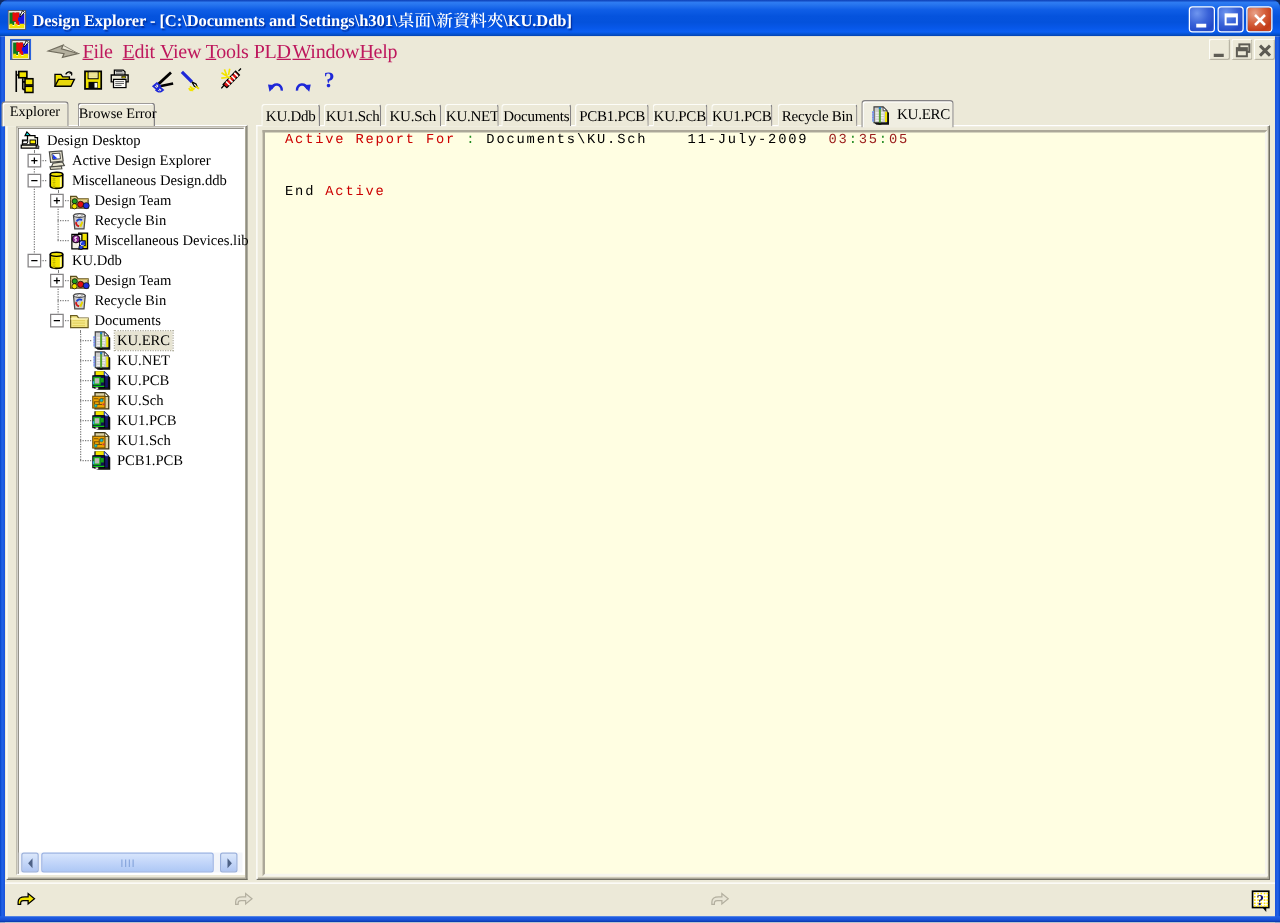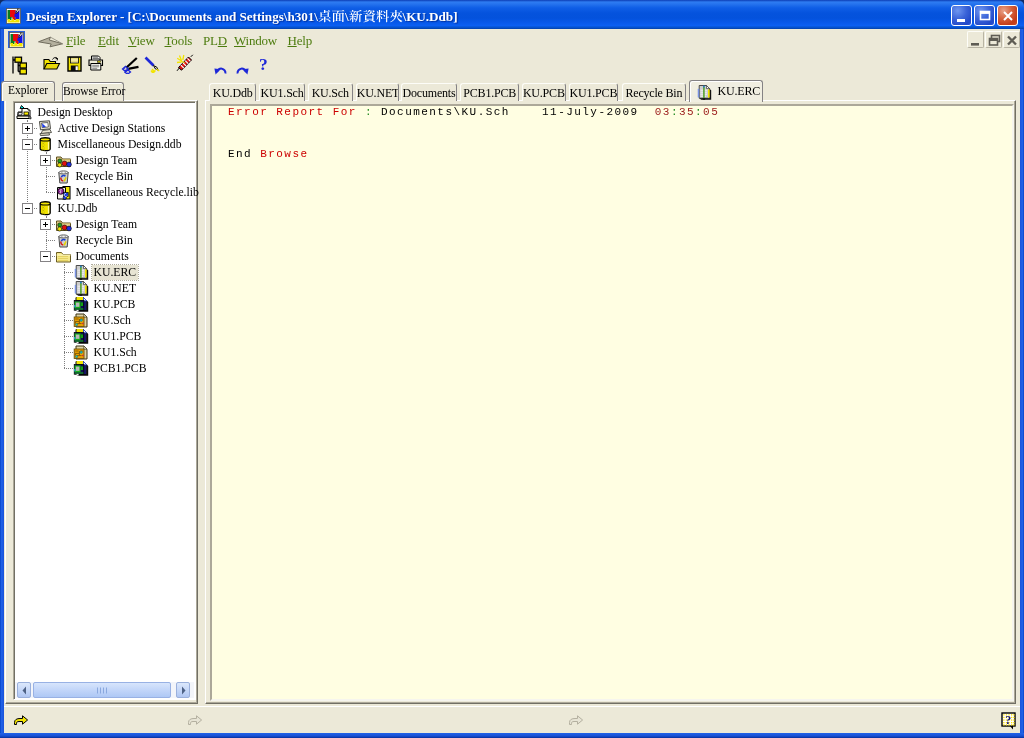--- a/index.html
+++ b/index.html
@@ -11,21 +11,21 @@
 
 .titlebar{left:0;top:0;width:1024px;height:29px;border-radius:6px 6px 0 0;
  background:linear-gradient(180deg,#0c3db4 0,#2e7cf2 7%,#2573ee 14%,#0f5ee6 27%,#0553dd 45%,#0452dc 62%,#0757e8 76%,#0b5ff2 88%,#0551cc 95%,#0340ab 100%)}
 .titletxt{left:26px;top:9.3px;color:#fff;font-weight:bold;font-size:13.2px;white-space:pre;letter-spacing:-0.05px;text-shadow:1px 1px 1px #01309f}
 .tbtn{top:5px;width:21px;height:21px;border-radius:3px;border:1px solid #fff;
  background:radial-gradient(circle at 30% 25%,#6f96ef 0%,#3a63d8 45%,#2148c8 80%,#2e55d4 100%)}
 .tbtn.close{background:radial-gradient(circle at 30% 25%,#e8a28a 0%,#d6633e 40%,#c33b18 75%,#cc4c24 100%)}
 .tbtn svg{position:absolute;left:0;top:0}
 
 .menubar{left:1px;top:29px;width:1022px;height:23px;background:#ece9d8}
-.menu{font-size:13px;color:#4d7c0f;letter-spacing:-0.2px}
+.menu{font-size:16px;color:#be185d;letter-spacing:-0.2px}
 .menu u{text-decoration:underline}
 .mdibtn{width:17px;height:17px;border:1px solid;border-color:#fdfdf8 #b8b4a4 #b8b4a4 #fdfdf8;border-radius:2px;background:#ece9d8}
 
 .toolbar{left:1px;top:52px;width:1022px;height:30px;background:#ece9d8}
 
 .lpanel{left:5px;top:100px;width:193px;height:604px;background:#ece9d8;border:1px solid;border-color:#fff #716f64 #716f64 #fff;box-shadow:inset -1px -1px 0 #aca899}
 .treebox{left:13px;top:101px;width:183px;height:599px;border:1px solid;border-color:#aca899 #fff #fff #aca899;box-shadow:inset 1px 1px 0 #716f64;background:#fff}
 .ptab{top:82px;height:19px;background:#ece9d8;border:1px solid #848284;border-bottom:none;border-radius:3px 3px 0 0;box-shadow:inset 1px 1px 0 #fff;font-size:11.5px;text-align:center;color:#000;white-space:nowrap;padding-top:2px}
 .rpanel{left:205px;top:100px;width:811px;height:604px;background:#ece9d8;border:1px solid;border-color:#fff #716f64 #716f64 #fff;box-shadow:inset -1px -1px 0 #aca899}
 .contentbox{left:210px;top:104px;width:804px;height:597px;border:2px solid;border-color:#aca899 #f6f5ee #f6f5ee #aca899;background:#fffee2}
@@ -214,21 +214,21 @@
     <i></i>
     <b></b>
   </div>
 <div class="abs" style="left:37px;top:120px"><svg width="17" height="17" viewBox="0 0 17 17" style="">
       <path d="M2.5 1.5 L12.5 0.8 L13.5 8.8 L3.5 9.8 Z" fill="#e9e5d2" stroke="#4a4a44" stroke-width="1"></path>
       <path d="M4.5 3 L10.8 2.5 L11.4 7 L5.2 7.6 Z" fill="#fff" stroke="#333" stroke-width="0.7"></path>
       <path d="M5 3.2 L9 6.8 L5.6 7.4 Z" fill="#1e3cee"></path>
       <path d="M5.5 10.5 L13 9.5 L14.5 12.5 L4 13.8 Z" fill="#e9e5d2" stroke="#4a4a44" stroke-width="0.9"></path>
       <path d="M3 13.5 L12 12.8 L12.5 15 L3.5 15.6 Z" fill="#d9d5c2" stroke="#4a4a44" stroke-width="0.9"></path>
     </svg></div>
-<div class="abs trow" style="left:56px;top:120.5px;height:15px;padding:0 1.5px">Active Design Stations</div>
+<div class="abs trow" style="left:56px;top:120.5px;height:15px;padding:0 1.5px">Active Design Explorer</div>
 <div class="abs hdot" style="left:27px;top:144px;width:10px"></div>
 <div class="abs ebox" style="left:21.5px;top:138.5px">
     <i></i>
   </div>
 <div class="abs" style="left:37px;top:136px"><svg width="17" height="17" viewBox="0 0 17 17" style="">
       <path d="M3.2 3.4 C3.2 1.2 13.2 1.2 13.2 3.4 L13.2 13 C13.2 15.2 3.2 15.2 3.2 13 Z" fill="#f2e400" stroke="#000" stroke-width="1.3"></path>
       <path d="M3.2 3.4 C3.2 5.6 13.2 5.6 13.2 3.4" fill="none" stroke="#000" stroke-width="1.1"></path>
       <path d="M5.2 6.5 l2 2 m0 -2 l-2 2 m0 1 l2 2 m0 -2 l-2 2 m0 1 l2 2 m0 -2 l-2 2" stroke="#c0b400" stroke-width="0.9"></path>
       <path d="M11.5 6 L11.5 13.5" stroke="#fff9a0" stroke-width="1.2"></path>
     </svg></div>
@@ -260,21 +260,21 @@
 <div class="abs hdot" style="left:45.5px;top:192px;width:9.5px"></div>
 <div class="abs" style="left:55px;top:184px"><svg width="18" height="17" viewBox="0 0 18 17" style="">
       <path d="M8 2.5 L15 2.5 L15 15 L8 15 Z" fill="#f2e400" stroke="#000" stroke-width="1.1"></path>
       <path d="M2.5 3.5 L10.5 3.5 L10.5 15 L2.5 15 Z" fill="#f4f1e6" stroke="#000" stroke-width="1"></path>
       <circle cx="5.8" cy="7.2" r="3.1" fill="#8a2090" stroke="#000" stroke-width="0.7"></circle>
       <path d="M6.8 5.8 C5.2 5.4 4.2 6.6 5.4 7.2 C6.6 7.8 5.8 9.2 4.6 8.8" fill="none" stroke="#fff" stroke-width="0.9"></path>
       <rect x="8.6" y="8.6" width="4.6" height="4" fill="#1e40e6" stroke="#000" stroke-width="0.7"></rect>
       <circle cx="9.8" cy="13.8" r="1.7" fill="#1e40e6" stroke="#000" stroke-width="0.6"></circle>
       <path d="M10.8 9.4 a1.6 1.6 0 1 0 1.4 2.4" fill="none" stroke="#fff" stroke-width="0.8"></path>
     </svg></div>
-<div class="abs trow" style="left:74px;top:184.5px;height:15px;padding:0 1.5px">Miscellaneous Recycle.lib</div>
+<div class="abs trow" style="left:74px;top:184.5px;height:15px;padding:0 1.5px">Miscellaneous Devices.lib</div>
 <div class="abs hdot" style="left:27px;top:208px;width:10px"></div>
 <div class="abs ebox" style="left:21.5px;top:202.5px">
     <i></i>
   </div>
 <div class="abs" style="left:37px;top:200px"><svg width="17" height="17" viewBox="0 0 17 17" style="">
       <path d="M3.2 3.4 C3.2 1.2 13.2 1.2 13.2 3.4 L13.2 13 C13.2 15.2 3.2 15.2 3.2 13 Z" fill="#f2e400" stroke="#000" stroke-width="1.3"></path>
       <path d="M3.2 3.4 C3.2 5.6 13.2 5.6 13.2 3.4" fill="none" stroke="#000" stroke-width="1.1"></path>
       <path d="M5.2 6.5 l2 2 m0 -2 l-2 2 m0 1 l2 2 m0 -2 l-2 2 m0 1 l2 2 m0 -2 l-2 2" stroke="#c0b400" stroke-width="0.9"></path>
       <path d="M11.5 6 L11.5 13.5" stroke="#fff9a0" stroke-width="1.2"></path>
     </svg></div>
@@ -434,22 +434,22 @@
         <path d="M4.5 6.2 h6.5 M4.5 8.2 h6.5 M4.5 10.2 h6.5 M4.5 12.2 h5.5" stroke="#f2f2f2" stroke-width="1"></path>
         <rect x="1.8" y="4.8" width="1.4" height="8.6" fill="#6aa6e8"></rect>
         <path d="M1.8 6 h1.3 M1.8 8 h1.3 M1.8 10 h1.3 M1.8 12 h1.3" stroke="#9a6ad8" stroke-width="0.7"></path>
         <rect x="7.1" y="2.6" width="1.6" height="11.8" fill="#58a230"></rect>
         <rect x="7.1" y="1.6" width="1.6" height="1.8" fill="#1878c8"></rect>
         <rect x="6.7" y="14.2" width="2.4" height="1.6" fill="#111"></rect>
       </svg></span>
     <span style="position:absolute;left:28px;top:3px">KU.ERC</span>
   </div>
 <div class="abs contentbox"></div>
-<div class="abs mono" style="left:228px;top:106px"><span style="color:#cc0000">Error Report For</span> <span style="color:#1f8a1f">:</span> <span style="color:#000">Documents\KU.Sch    11-July-2009</span>  <span style="color:#9a1a1a">03<span style="color:#1f8a1f">:</span>35<span style="color:#1f8a1f">:</span>05</span></div>
-<div class="abs mono" style="left:228px;top:147.6px"><span style="color:#000">End</span> <span style="color:#cc0000">Browse</span></div>
+<div class="abs mono" style="left:228px;top:106px"><span style="color:#cc0000">Active Report For</span> <span style="color:#1f8a1f">:</span> <span style="color:#000">Documents\KU.Sch    11-July-2009</span>  <span style="color:#9a1a1a">03<span style="color:#1f8a1f">:</span>35<span style="color:#1f8a1f">:</span>05</span></div>
+<div class="abs mono" style="left:228px;top:147.6px"><span style="color:#000">End</span> <span style="color:#cc0000">Active</span></div>
 <div class="abs statusbar"></div>
 <div class="abs" style="left:13px;top:712px"><svg width="16" height="13" viewBox="0 0 16 13" style="">
       <path d="M1.5 11.5 L1.5 9.5 C1.5 6.5 4 5.5 7 5.5 L9.5 5.5 L9.5 2.8 L14.6 7 L9.5 11.2 L9.5 8.5 L6 8.5 C3.5 8.5 3.5 9.5 3.5 11.5 Z" fill="#f2e400" stroke="#000" stroke-width="1"></path>
     </svg></div>
 <div class="abs sbtext" style="left:33px;top:752px">Ln:1&nbsp;&nbsp;&nbsp;, Col:1</div>
 <div class="abs" style="left:187px;top:712px"><svg width="16" height="13" viewBox="0 0 16 13" style="">
       <path d="M1.5 11.5 L1.5 9.5 C1.5 6.5 4 5.5 7 5.5 L9.5 5.5 L9.5 2.8 L14.6 7 L9.5 11.2 L9.5 8.5 L6 8.5 C3.5 8.5 3.5 9.5 3.5 11.5 Z" fill="#e7e4d5" stroke="#b4b0a0" stroke-width="1"></path>
     </svg></div>
 <div class="abs" style="left:568px;top:712px"><svg width="16" height="13" viewBox="0 0 16 13" style="">
       <path d="M1.5 11.5 L1.5 9.5 C1.5 6.5 4 5.5 7 5.5 L9.5 5.5 L9.5 2.8 L14.6 7 L9.5 11.2 L9.5 8.5 L6 8.5 C3.5 8.5 3.5 9.5 3.5 11.5 Z" fill="#e7e4d5" stroke="#b4b0a0" stroke-width="1"></path>

